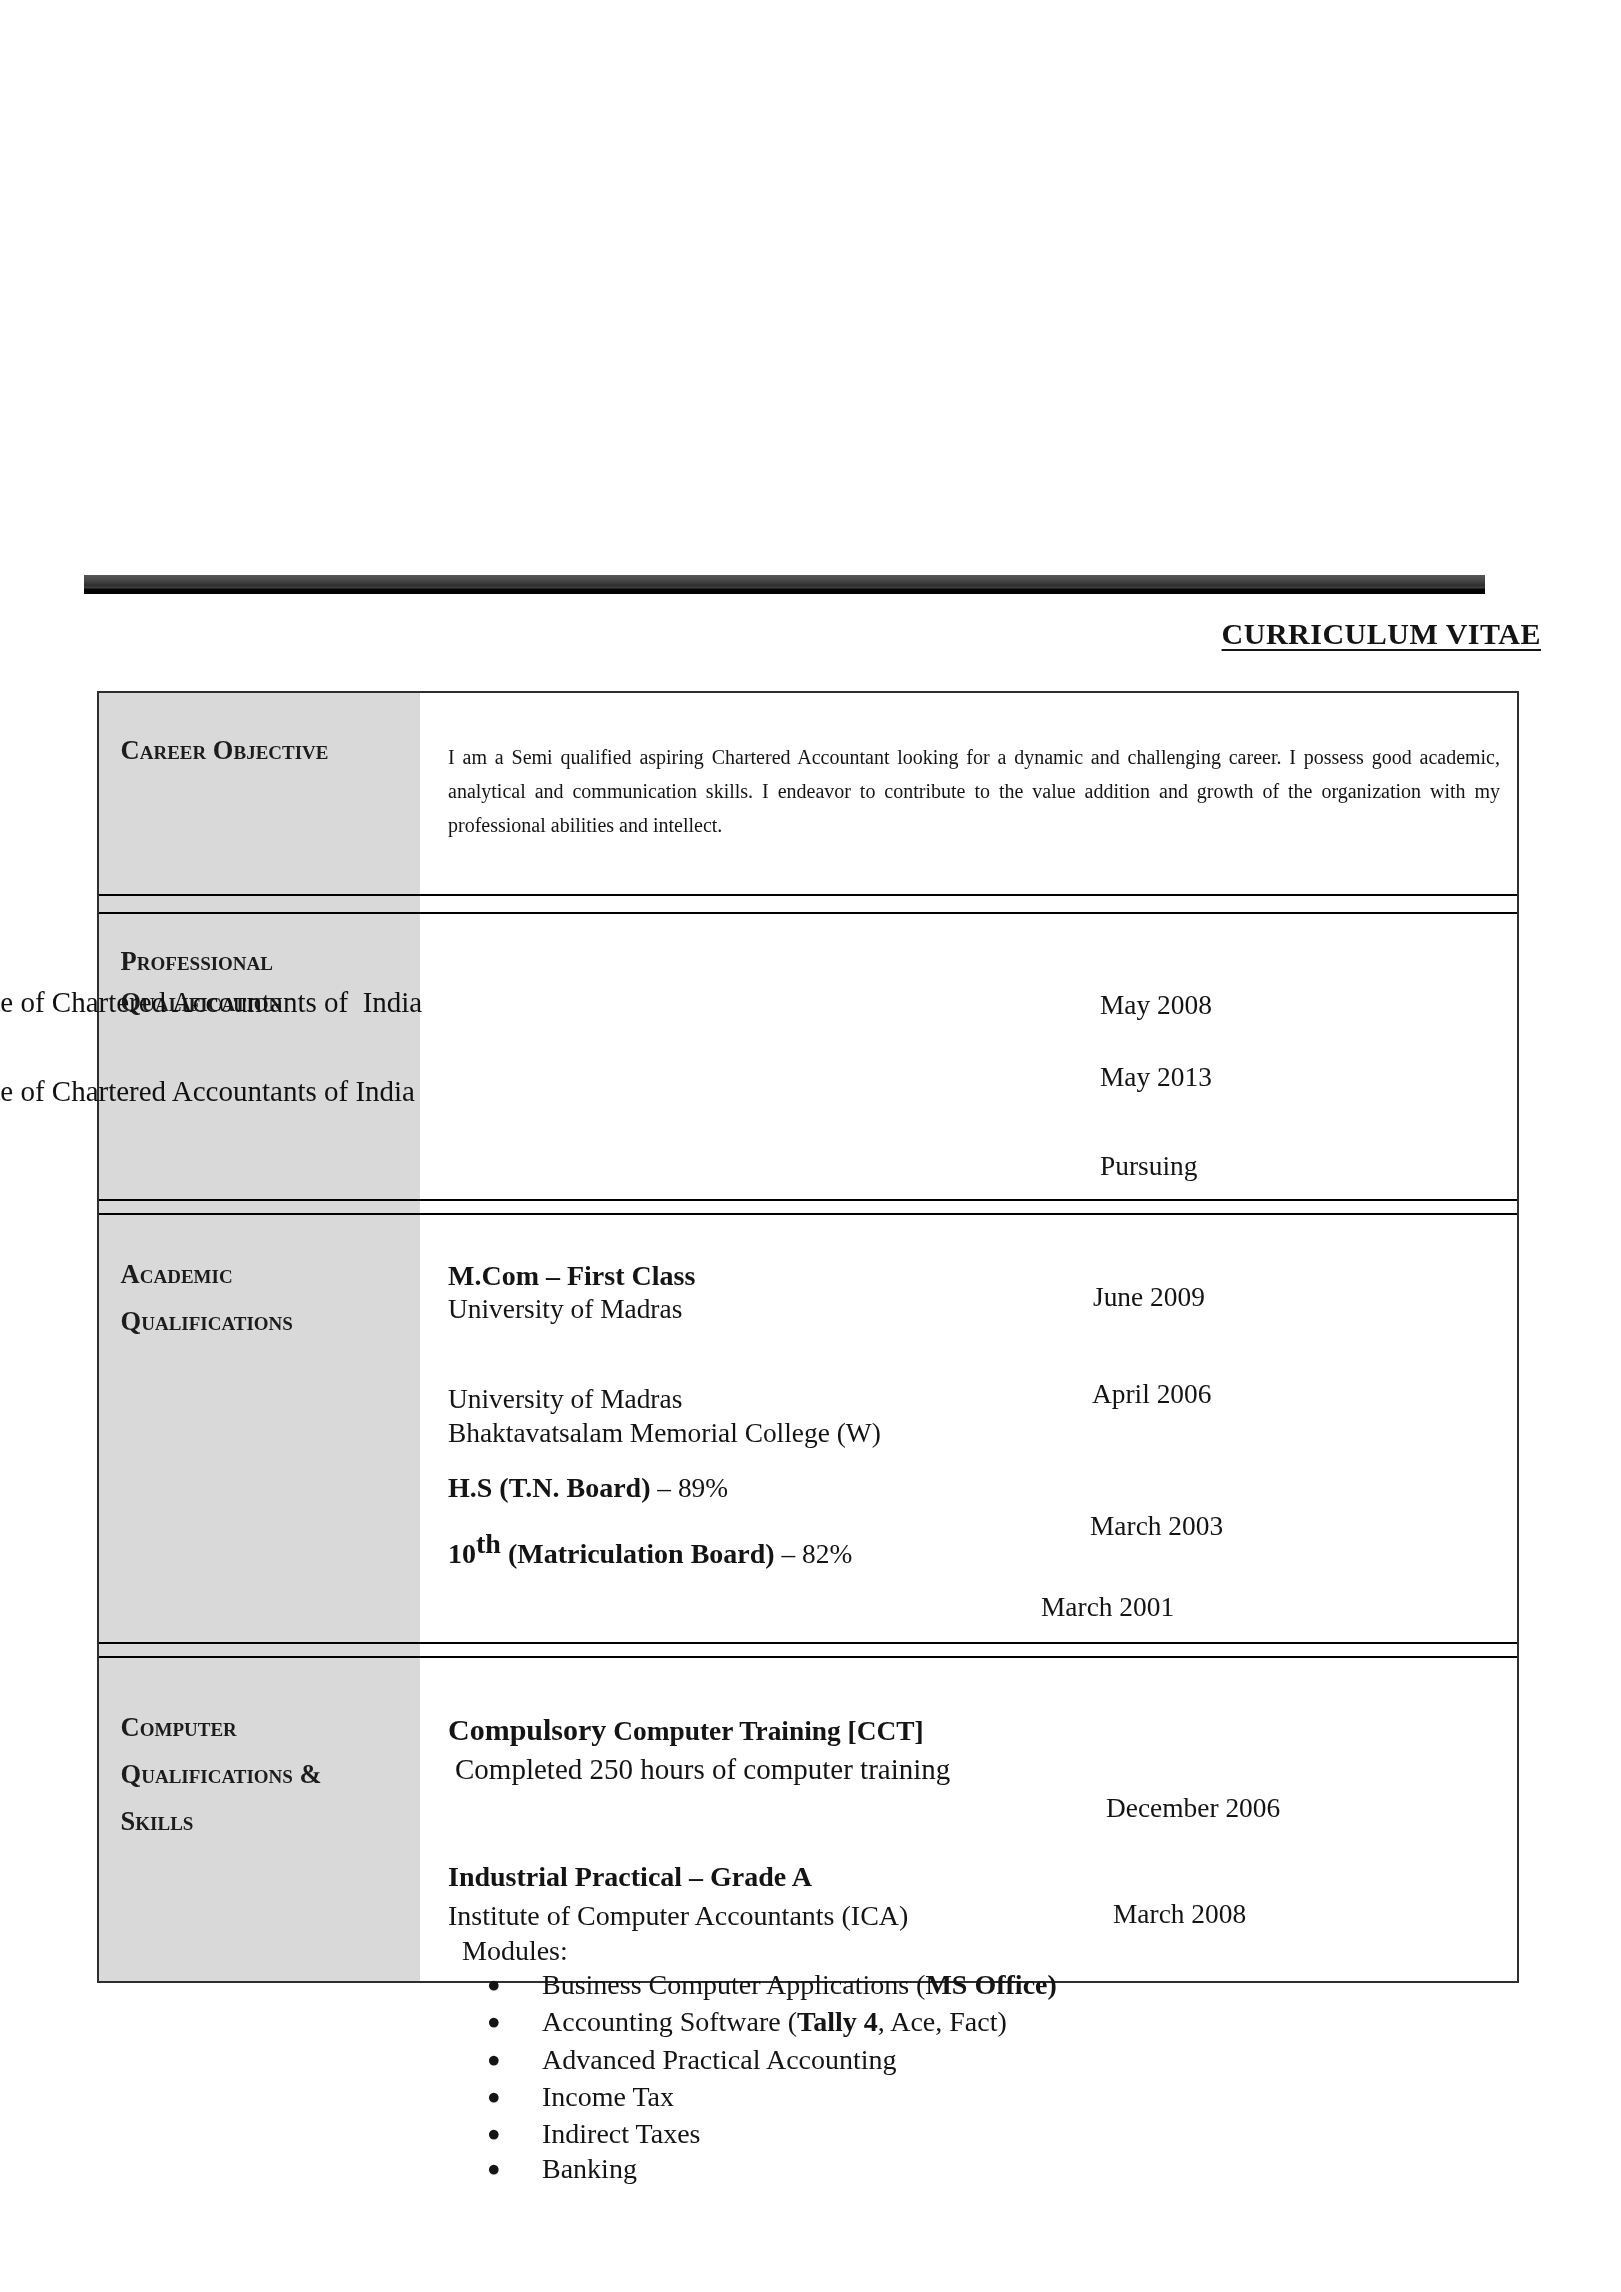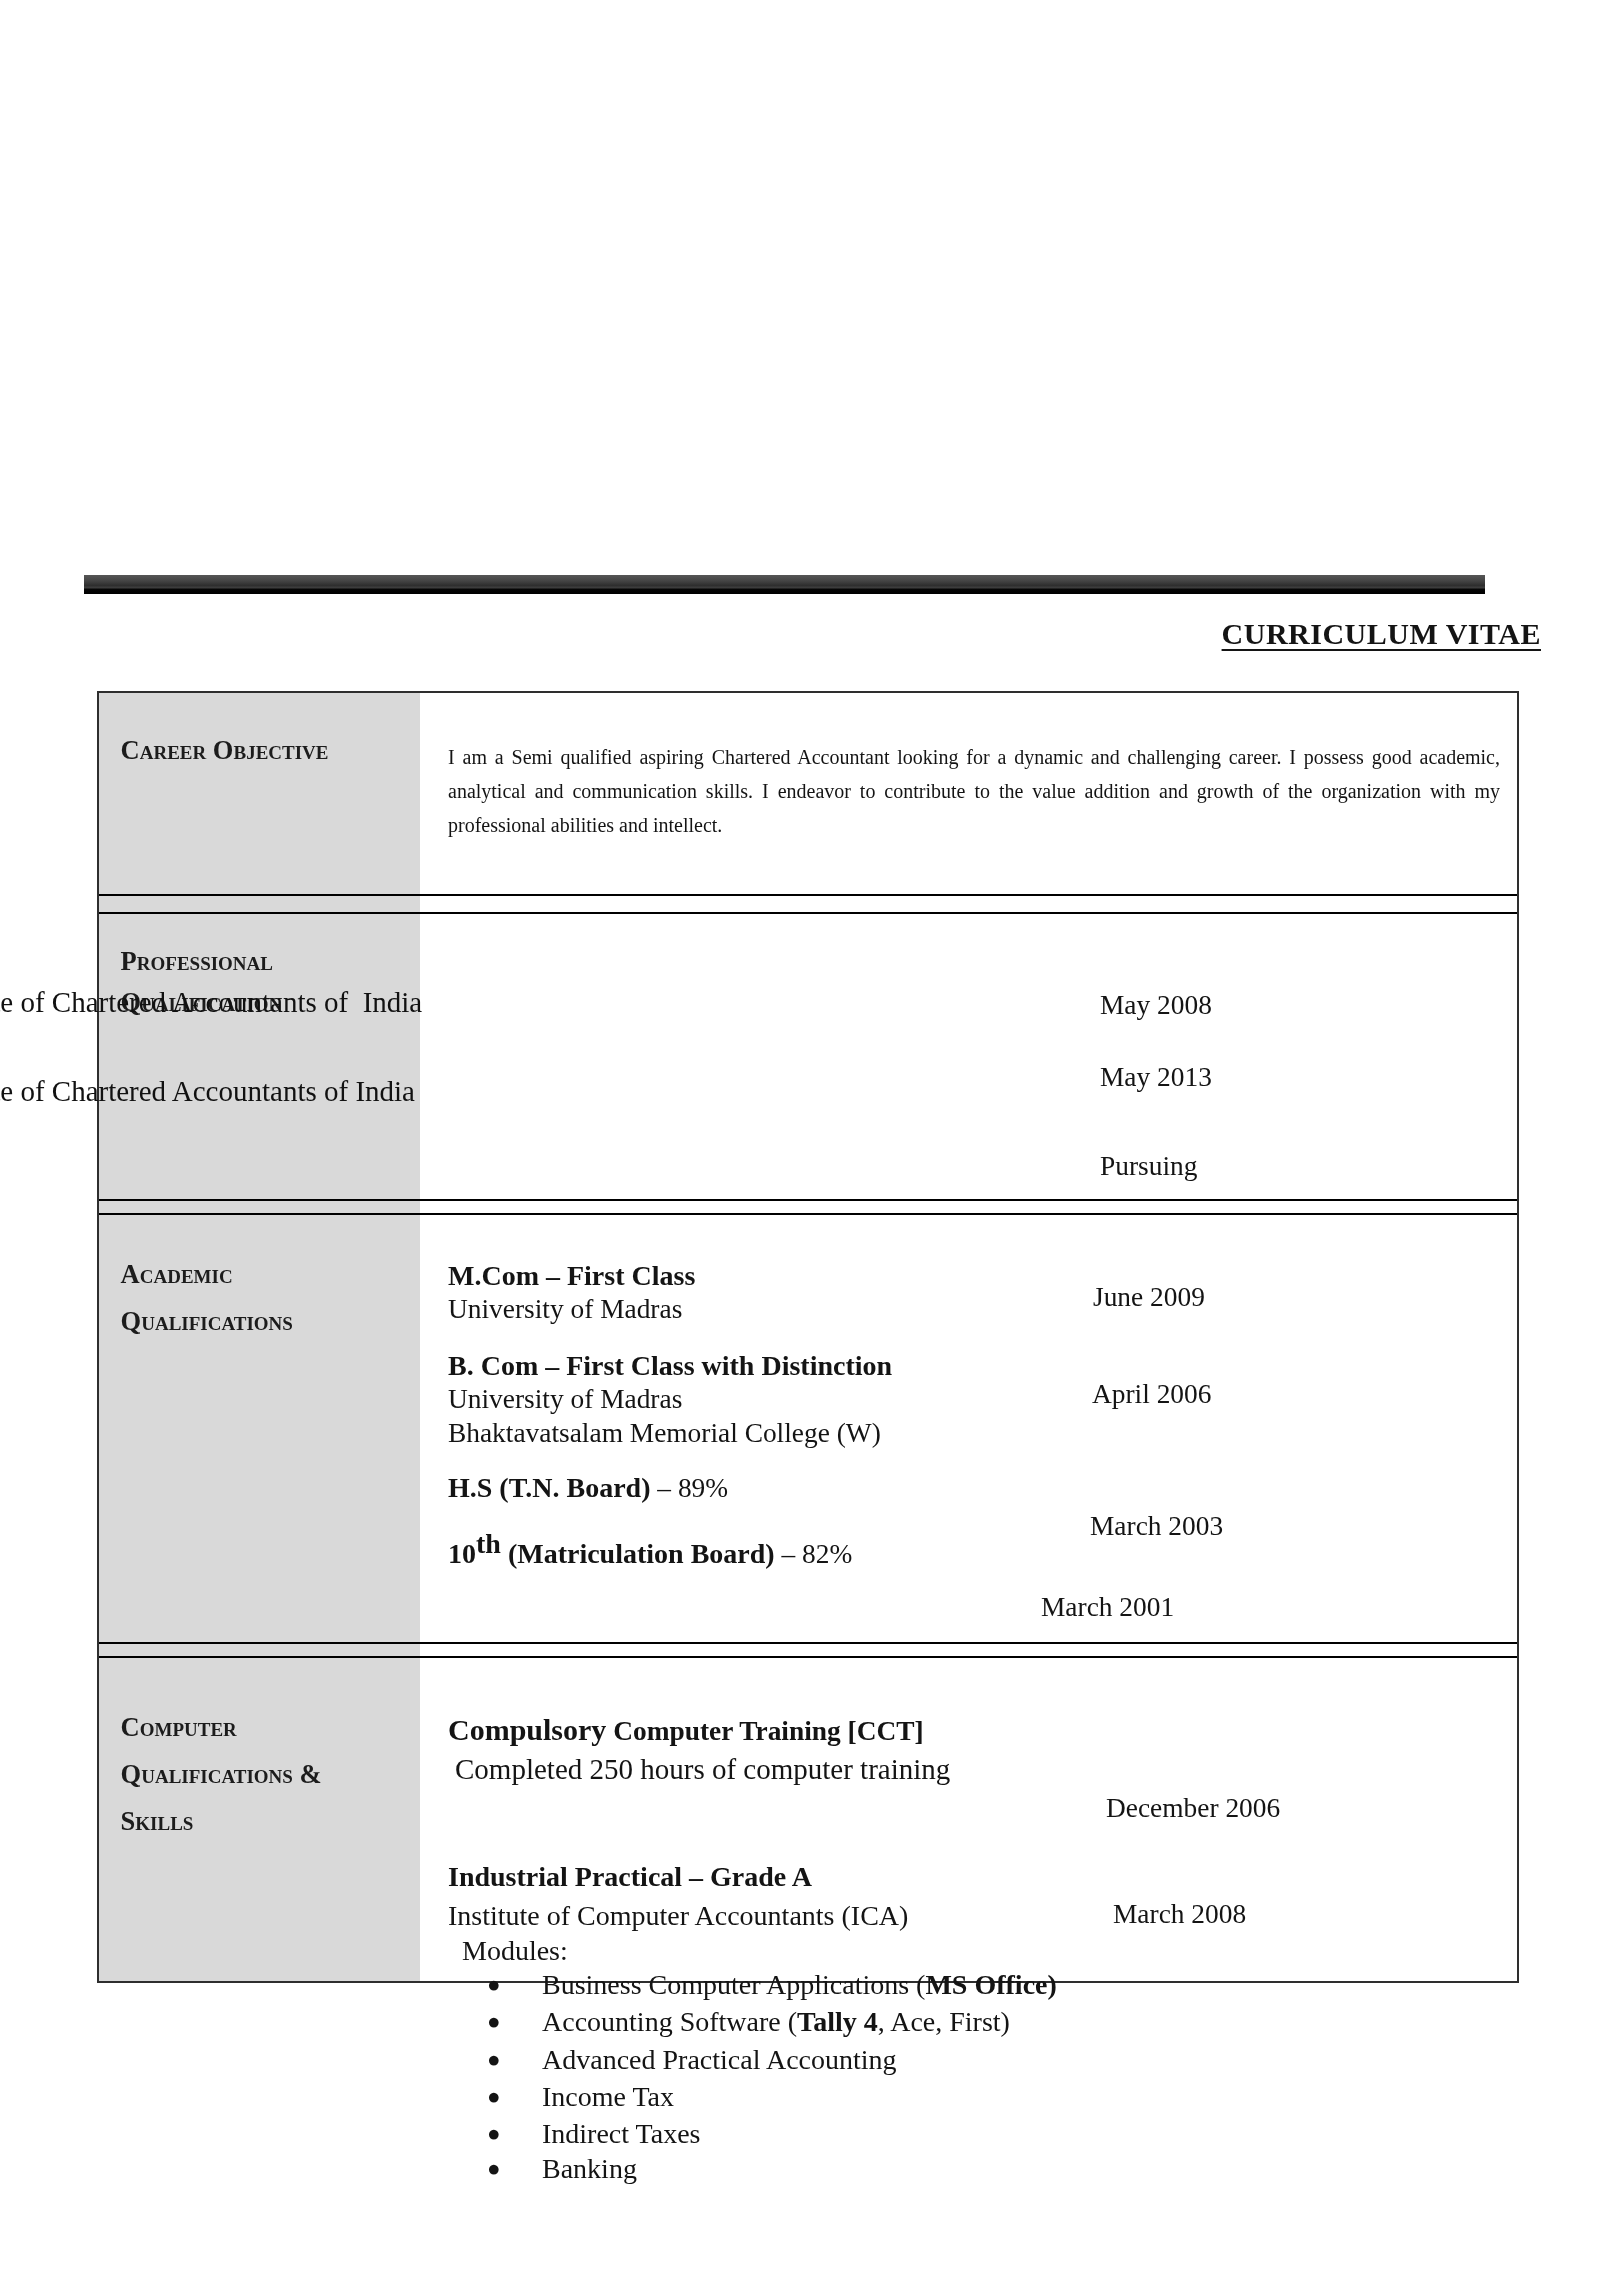--- a/index.html
+++ b/index.html
@@ -101,21 +101,20 @@
     <div class="date" style="left:1001px;top:369px">May 2013</div>
     <div class="date" style="left:1001px;top:458px">Pursuing</div>
 
     <div class="sec-label" style="top:566px">Academic</div>
     <div class="sec-label" style="top:613px">Qualifications</div>
 
     <div class="line b29" style="top:565px">M.Com – First Class</div>
     <div class="line" style="top:599px">University of Madras</div>
     <div class="date" style="left:994px;top:589px">June 2009</div>
 
-    <div class="line b29" style="top:655px">B. Com – First Class with Distinction</div>
     <div class="line" style="top:689px">University of Madras</div>
     <div class="line" style="top:723px">Bhaktavatsalam Memorial College (W)</div>
     <div class="date" style="left:993px;top:686px">April 2006</div>
 
     <div class="line" style="top:777px"><span class="b29">H.S (T.N. Board)</span><span> – 89%</span></div>
     <div class="date" style="left:991px;top:818px">March 2003</div>
 
     <div class="line" style="top:843px"><span class="b29">10</span><sup class="b29">th</sup><span class="b29"> (Matriculation Board)</span><span> – 82%</span></div>
     <div class="date" style="left:942px;top:899px">March 2001</div>
 
@@ -126,21 +125,21 @@
     <div class="line" style="top:1019px"><span class="bold" style="font-size:30px">Compulsory</span><span class="bold"> Computer Training [CCT]</span></div>
     <div class="line" style="left:356px;top:1059px;font-size:29px">Completed 250 hours of computer training</div>
     <div class="date" style="left:1007px;top:1100px">December 2006</div>
 
     <div class="line b29" style="top:1166px">Industrial Practical – Grade A</div>
     <div class="line" style="top:1205px;font-size:28px">Institute of Computer Accountants (ICA)</div>
     <div class="date" style="left:1014px;top:1206px">March 2008</div>
     <div class="line" style="left:363px;top:1240px;font-size:28px">Modules:</div>
 
     <div class="bullet" style="top:1276px"><span class="bdot">●</span><span>Business Computer Applications (</span><span class="bold">MS Office)</span><span></span></div>
-    <div class="bullet" style="top:1313px"><span class="bdot">●</span><span>Accounting Software (</span><span class="bold">Tally 4</span><span>, Ace, First)</span></div>
+    <div class="bullet" style="top:1313px"><span class="bdot">●</span><span>Accounting Software (</span><span class="bold">Tally 4</span><span>, Ace, Fact)</span></div>
     <div class="bullet" style="top:1351px"><span class="bdot">●</span><span>Advanced Practical Accounting</span><span class="bold"></span><span></span></div>
     <div class="bullet" style="top:1388px"><span class="bdot">●</span><span>Income Tax</span><span class="bold"></span><span></span></div>
     <div class="bullet" style="top:1425px"><span class="bdot">●</span><span>Indirect Taxes</span><span class="bold"></span><span></span></div>
     <div class="bullet" style="top:1460px"><span class="bdot">●</span><span>Banking</span><span class="bold"></span><span></span></div>
   </div>
 
 </div>
 
 
 </body></html>

